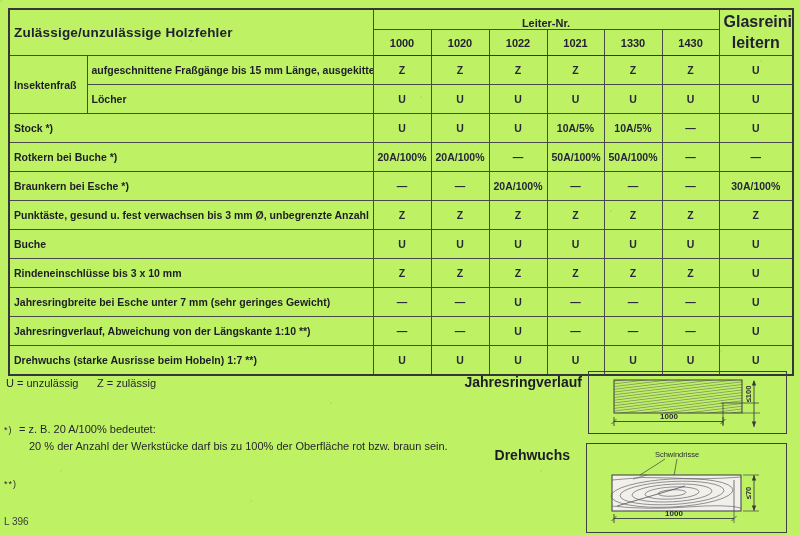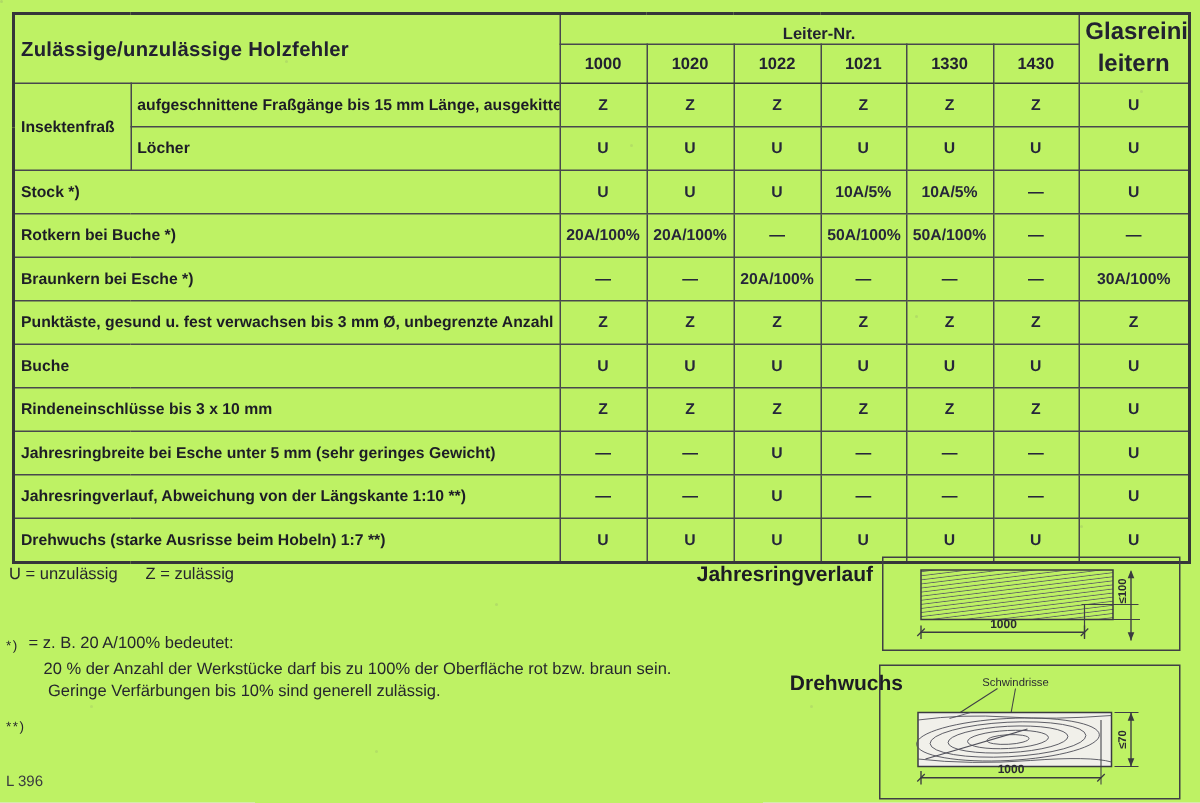--- a/index.html
+++ b/index.html
@@ -162,21 +162,21 @@
         <td class="lbl" colspan="2">Rindeneinschlüsse bis 3 x 10 mm</td>
         <td class="val">Z</td>
         <td class="val">Z</td>
         <td class="val">Z</td>
         <td class="val">Z</td>
         <td class="val">Z</td>
         <td class="val">Z</td>
         <td class="val">U</td>
       </tr>
       <tr>
-        <td class="lbl" colspan="2">Jahresringbreite bei Esche unter 5 mm (sehr geringes Gewicht)</td>
+        <td class="lbl" colspan="2">Jahresringbreite bei Esche unter 7 mm (sehr geringes Gewicht)</td>
         <td class="val">—</td>
         <td class="val">—</td>
         <td class="val">U</td>
         <td class="val">—</td>
         <td class="val">—</td>
         <td class="val">—</td>
         <td class="val">U</td>
       </tr>
       <tr>
         <td class="lbl" colspan="2">Jahresringverlauf, Abweichung von der Längskante 1:10 **)</td>
@@ -200,21 +200,20 @@
       </tr>
     </tbody>
   </table>
 
   <div class="abs legend" style="left:6px;top:377px;">U = unzulässig</div>
   <div class="abs legend" style="left:97px;top:377px;">Z = zulässig</div>
 
   <div class="abs fnmark" style="left:4px;top:425px;">*)</div>
   <div class="abs fn" style="left:19px;top:423px;">= z. B. 20 A/100% bedeutet:</div>
   <div class="abs fn" style="left:29px;top:440px;">20 % der Anzahl der Werkstücke darf bis zu 100% der Oberfläche rot bzw. braun sein.</div>
-  <div class="abs fn" style="left:32px;top:455px;">Geringe Verfärbungen bis 10% sind generell zulässig.</div>
 
   <div class="abs fnmark" style="left:4px;top:479px;">**)</div>
 
   <div class="abs docnum" style="left:4px;top:516px;">L 396</div>
 
   <div class="abs diaglabel" style="left:440px;top:374px;width:142px;">Jahresringverlauf</div>
   <div class="diagbox" style="left:588px;top:371px;width:197px;height:61px;">
     <svg width="197" height="61" viewBox="0 0 197 61">
       <defs>
         <pattern id="g1" patternUnits="userSpaceOnUse" width="10" height="2.7" patternTransform="rotate(-7)">
@@ -233,21 +232,21 @@
       <text x="80" y="46.5" font-size="8" font-weight="bold" text-anchor="middle">1000</text>
 
       <line x1="153" y1="41" x2="171" y2="41" stroke="#3f3f46" stroke-width="0.7"></line>
       <line x1="165" y1="9" x2="165" y2="55" stroke="#3a3a40" stroke-width="0.9"></line>
       <path d="M165 8 l-2.2 5.5 h4.4 z" fill="#3a3a40"></path>
       <path d="M165 55 l-2.2 -5.5 h4.4 z" fill="#3a3a40"></path>
       <text transform="translate(161.5,22) rotate(-90)" font-size="7.5" font-weight="bold" text-anchor="middle">≤100</text>
     </svg>
   </div>
 
-  <div class="abs diaglabel" style="left:460px;top:447px;width:142px;">Drehwuchs</div>
+  <div class="abs diaglabel" style="left:428px;top:447px;width:142px;">Drehwuchs</div>
   <div class="diagbox" style="left:586px;top:443px;width:199px;height:88px;">
     <svg width="199" height="88" viewBox="0 0 199 88">
       <text x="90" y="13" font-size="7.5" text-anchor="middle">Schwindrisse</text>
       <line x1="78" y1="15" x2="50" y2="33" stroke="#3f3f46" stroke-width="0.7"></line>
       <line x1="90" y1="15" x2="82" y2="59" stroke="#3f3f46" stroke-width="0.7"></line>
       <rect x="25" y="31" width="129" height="36" fill="#f1f0ea" stroke="#3a3a40" stroke-width="1"></rect>
       <g stroke="#50505a" stroke-width="0.6" fill="none">
         <ellipse cx="85" cy="49" rx="14" ry="3.2" transform="rotate(-3 85 49)"></ellipse>
         <ellipse cx="85" cy="49" rx="27" ry="6" transform="rotate(-3 85 49)"></ellipse>
         <ellipse cx="85" cy="49" rx="40" ry="8.8" transform="rotate(-3 85 49)"></ellipse>

